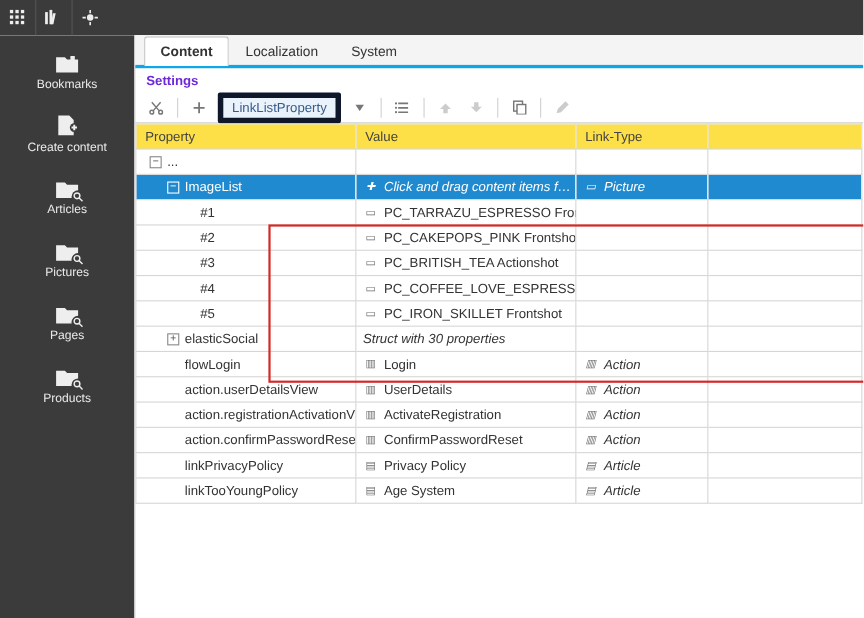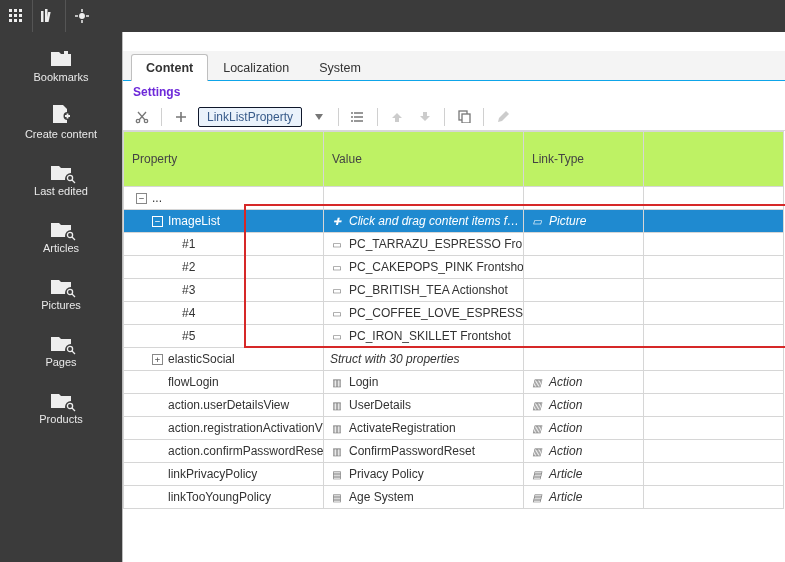--- a/index.html
+++ b/index.html
@@ -16,39 +16,39 @@
 
 .sidebar { width:122px; background:#3b3b3b; color:#e8e8e8; display:flex; flex-direction:column; align-items:center; padding-top:6px; gap:4px; }
 .side-item { width:100%; display:flex; flex-direction:column; align-items:center; gap:3px; padding:8px 0; cursor:pointer; }
 .side-item .icn { width:26px; height:22px; display:flex; align-items:center; justify-content:center; position:relative; }
 .side-item .lbl { font-size:11px; color:#eaeaea; }
 
 
 .content { flex:1; display:flex; flex-direction:column; background:#fff; border-left:1px solid #bdbdbd; }
 
 
-.tabs { height:30px; border-bottom:1px solid #0ea5e9; display:flex; align-items:flex-end; padding-left:8px; gap:0; background:#f4f4f4;margin-top:19px; }
+.tabs { height:30px; border-bottom:3px solid #0ea5e9; display:flex; align-items:flex-end; padding-left:8px; gap:0; background:#f4f4f4; }
 .tab { padding:6px 14px; font-size:12.5px; color:#333; border:1px solid transparent; border-bottom:none; cursor:pointer; margin-bottom:-1px; }
 .tab.active { font-weight:700; background:#fff; border-color:#bfbfbf; border-top-left-radius:3px; border-top-right-radius:3px; }
 
 
 .subtitle { padding:4px 10px; font-size:12px; font-weight:700; color:#6d28d9; }
 
 
 .toolbar { height:28px; display:flex; align-items:center; gap:6px; padding:0 8px; border-bottom:1px solid #d8d8d8; }
-.tool-chip { padding:2px 8px; border:1px solid #0f172a; background:#eaf2fb; border-radius:2px; font-size:12px; color:#385b8a; display:flex; align-items:center; gap:4px;}
+.tool-chip { padding:2px 8px; border:5px solid #0f172a; background:#eaf2fb; border-radius:2px; font-size:12px; color:#385b8a; display:flex; align-items:center; gap:4px;}
 .tool-btn { width:22px; height:22px; display:flex; align-items:center; justify-content:center; border-radius:2px; color:#666; cursor:pointer; }
 .tool-btn.disabled { color:#c6c6c6; cursor:default; }
 .tool-divider { width:1px; height:18px; background:#d0d0d0; margin:0 2px; }
 
 
 .grid-wrap { flex:1; overflow:auto; }
 table.grid { border-collapse:collapse; width:660px; table-layout:fixed; }
 table.grid td { border:1px solid #d6d6d6; padding:0; height:23px; overflow:hidden; white-space:nowrap; text-overflow:ellipsis; vertical-align:middle; }
-table.grid td.hdr { font-weight:400; color:#444; background:#bef264; padding:20px 8px; height:22px; }
+table.grid td.hdr { font-weight:400; color:#444; background:#fde047; padding:4px 8px; height:22px; }
 td.prop { padding-left:var(--indent,8px)!important; }
 .cell { display:flex; align-items:center; gap:5px; padding:0 6px; height:100%; }
 .cell.italic { font-style:italic; }
 .row-selected td { background:#1f8ad0!important; color:#fff!important; }
 .row-selected .mini-ic { color:#fff!important; }
 .expand { width:11px; height:11px; border:1px solid #888; display:inline-flex; align-items:center; justify-content:center; font-size:9px; line-height:1; font-family:monospace; background:#fff; color:#555; flex-shrink:0;}
 .mini-ic { width:14px; height:12px; display:inline-flex; align-items:center; justify-content:center; font-size:10px; color:#6d6d6d; flex-shrink:0;}
 .highlight-box { position:absolute; left:121px; top:172px; width:549px; height:144px; border:2px solid #d62828; pointer-events:none; }
 
 
@@ -126,34 +126,20 @@
           <svg width="24" height="20" viewBox="0 0 24 20">
             <path fill="#eee" d="M2 5h8l2 2h10v12H2z"></path>
           </svg>
           <span class="mag">
             <svg width="10" height="10" viewBox="0 0 10 10">
               <circle cx="4" cy="4" r="2.6" fill="none" stroke="#eee" stroke-width="1.3"></circle>
               <path d="M6 6l3 3" stroke="#eee" stroke-width="1.3"></path>
             </svg>
           </span>
         </div>
-      <div class="lbl">Last edited</div>
-    </div>
-    <div class="side-item">
-      <div class="icn folder-mag">
-          <svg width="24" height="20" viewBox="0 0 24 20">
-            <path fill="#eee" d="M2 5h8l2 2h10v12H2z"></path>
-          </svg>
-          <span class="mag">
-            <svg width="10" height="10" viewBox="0 0 10 10">
-              <circle cx="4" cy="4" r="2.6" fill="none" stroke="#eee" stroke-width="1.3"></circle>
-              <path d="M6 6l3 3" stroke="#eee" stroke-width="1.3"></path>
-            </svg>
-          </span>
-        </div>
       <div class="lbl">Articles</div>
     </div>
     <div class="side-item">
       <div class="icn folder-mag">
           <svg width="24" height="20" viewBox="0 0 24 20">
             <path fill="#eee" d="M2 5h8l2 2h10v12H2z"></path>
           </svg>
           <span class="mag">
             <svg width="10" height="10" viewBox="0 0 10 10">
               <circle cx="4" cy="4" r="2.6" fill="none" stroke="#eee" stroke-width="1.3"></circle>

